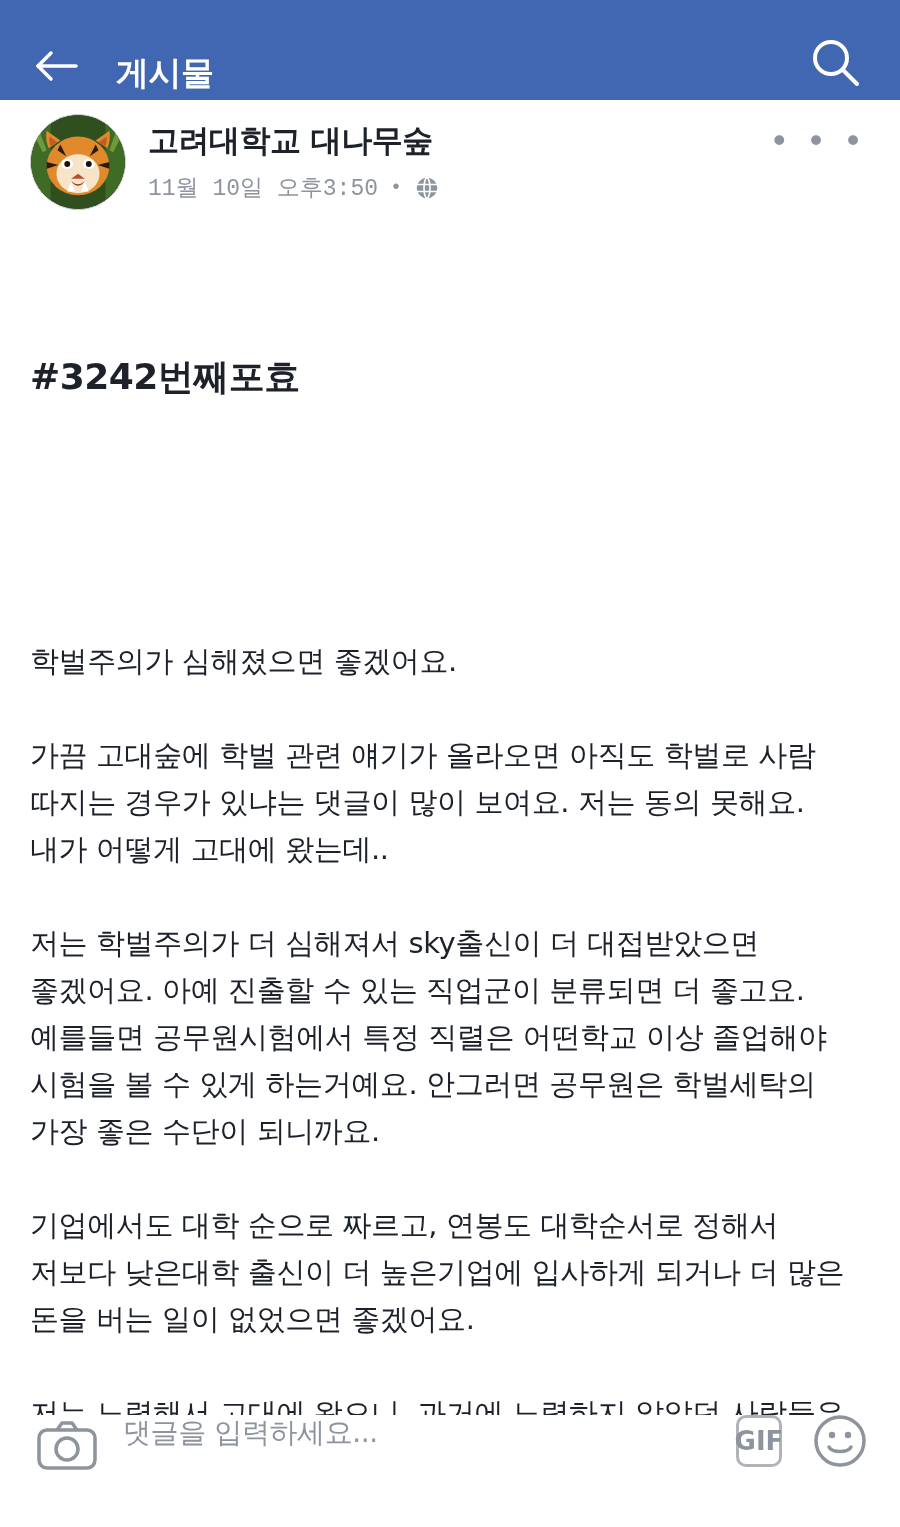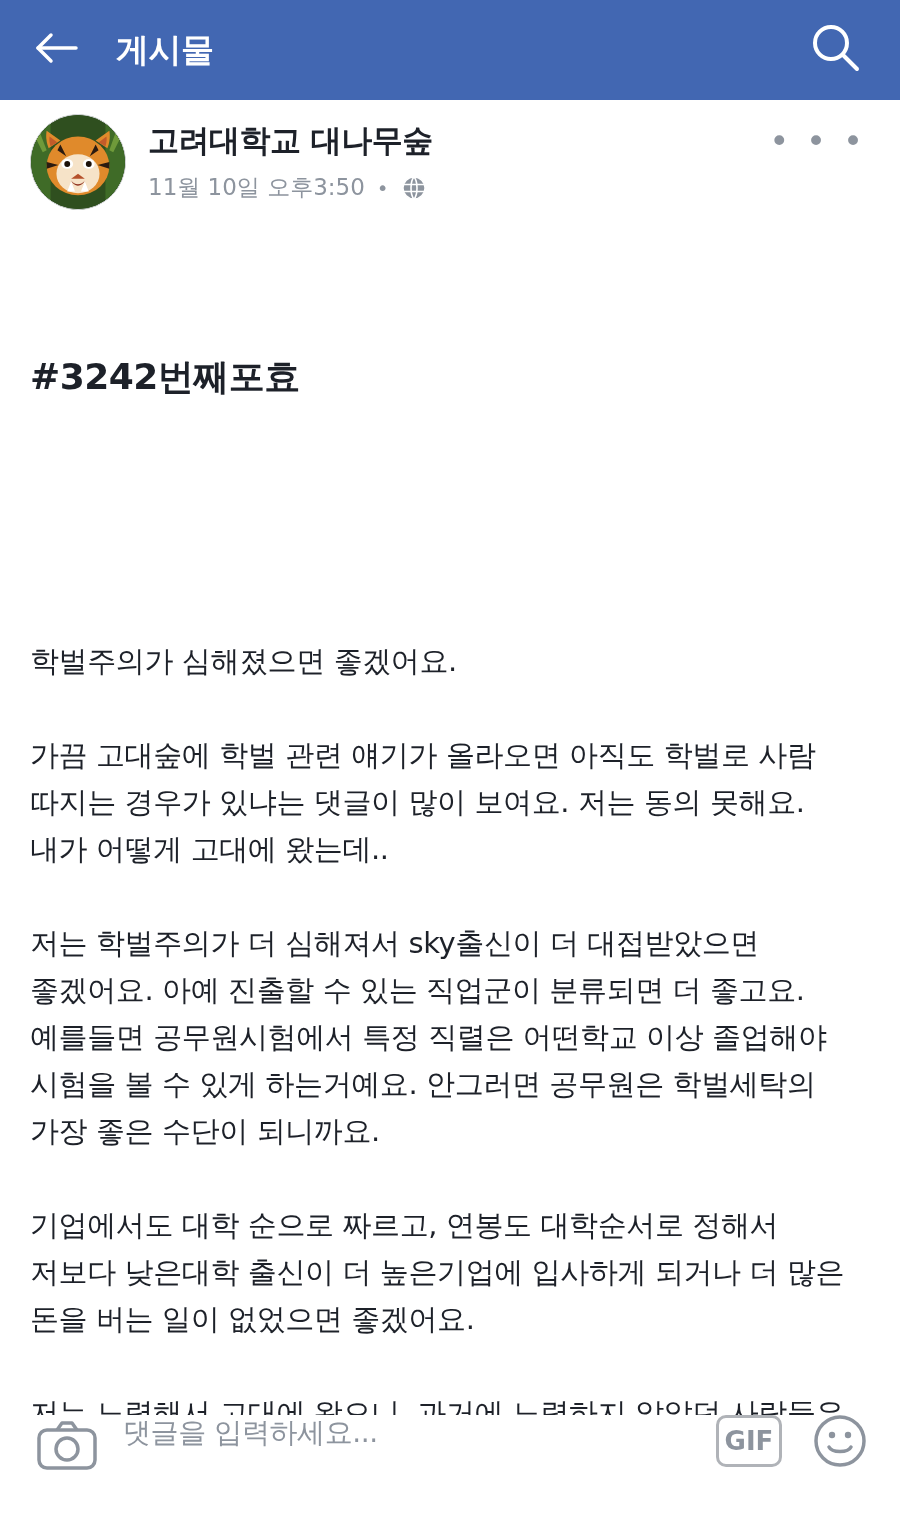--- a/index.html
+++ b/index.html
@@ -13,21 +13,21 @@
     font-family: "DejaVu Sans", "Liberation Sans", sans-serif;
     overflow: hidden;
     position: relative;
   }
 
   
   .appbar {
     height: 100px;
     background: #4267b2;
     display: flex;
-    align-items: center;
+    align-items: flex-end;
     padding: 4px 28px;
     box-sizing: border-box;
   }
   .appbar-back {
     width: 56px;
     height: 56px;
     display: flex;
     align-items: center;
     justify-content: center;
     cursor: pointer;
@@ -85,20 +85,21 @@
     font-weight: 700;
     color: #1d2129;
     letter-spacing: -0.5px;
   }
   .post-meta {
     margin-top: 10px;
     display: flex;
     align-items: center;
     color: #8d949e;
     font-size: 23px;
+    font-family: Liberation Mono, monospace;
   }
   .post-meta .dot {
     margin: 0 12px;
     font-size: 20px;
     line-height: 1;
   }
   .globe-icon {
     width: 26px;
     height: 26px;
     display: inline-block;
@@ -158,21 +159,21 @@
     background: transparent;
     font-family: "DejaVu Sans", "Liberation Sans", sans-serif;
     font-size: 28px;
     color: #8d949e;
     margin-left: 22px;
     letter-spacing: -0.4px;
   }
   .comment-input::placeholder { color: #8d949e; }
   .gif-btn {
     flex: 0 0 auto;
-    width: 66px;
+    width: 46px;
     height: 52px;
     border: 3px solid #b0b3b8;
     border-radius: 10px;
     color: #8d949e;
     font-size: 26px;
     font-weight: 700;
     display: flex;
     align-items: center;
     justify-content: center;
     cursor: pointer;

